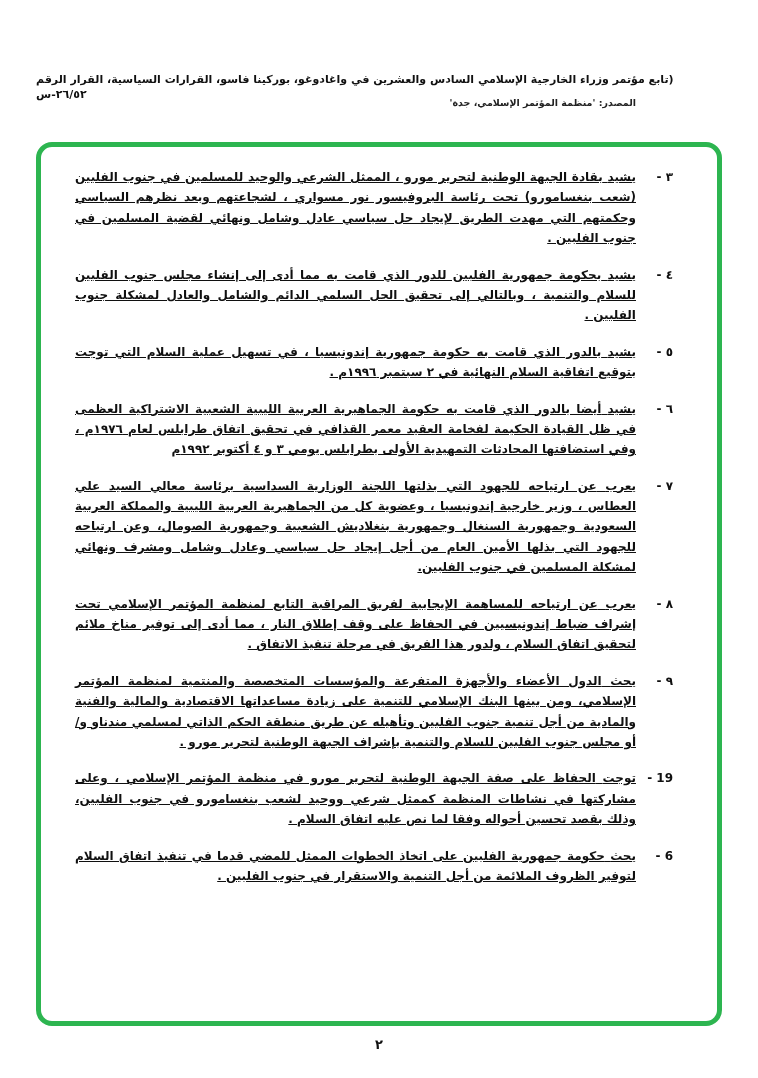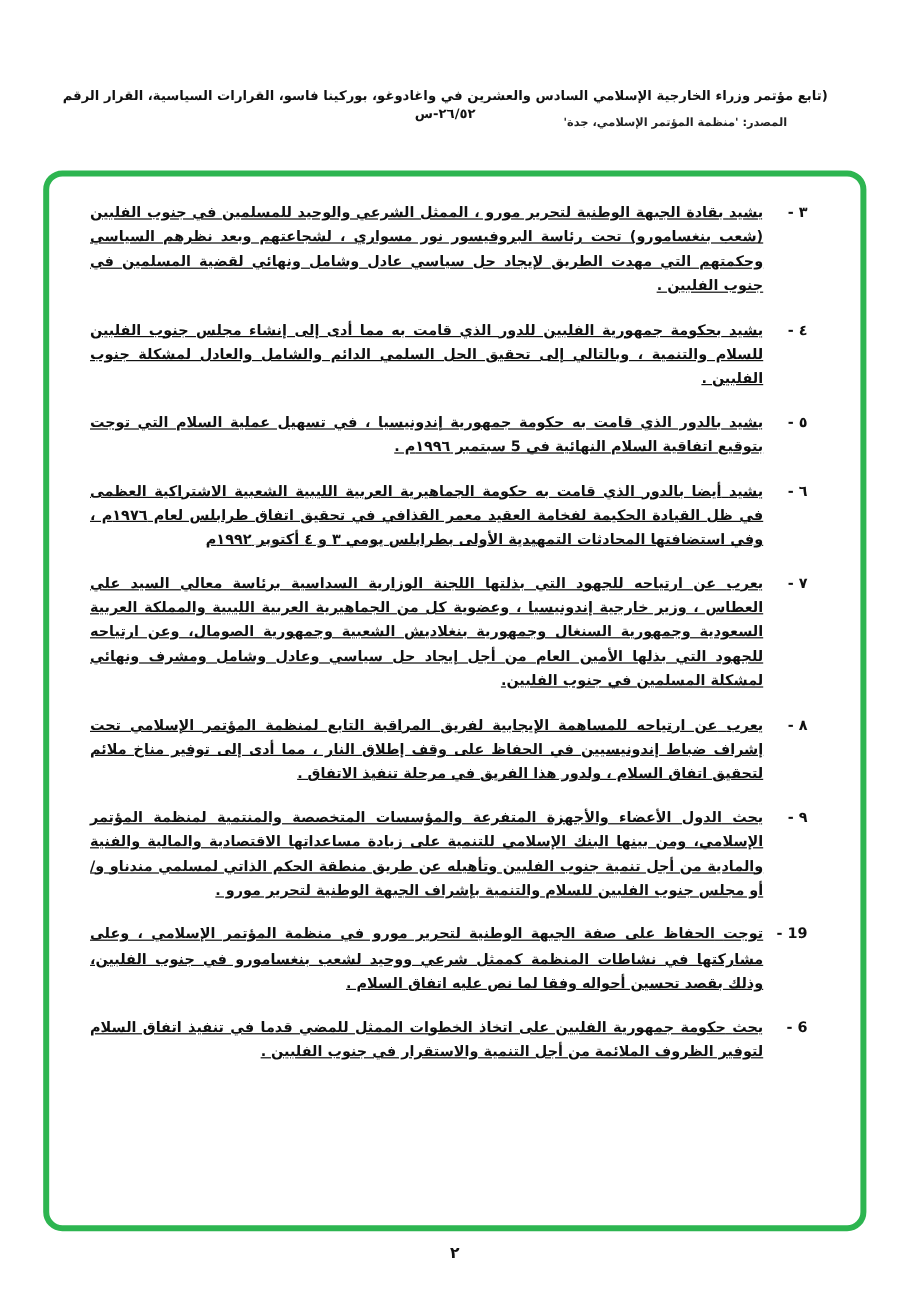--- a/index.html
+++ b/index.html
@@ -19,30 +19,30 @@
     background: #ffffff;
     overflow: hidden;
     direction: rtl;
   }
   .header-line {
     position: absolute;
     top: 72px;
     right: 52px;
     left: 36px;
     direction: rtl;
-    text-align: center;
+    text-align: left;
     font-size: 11px;
     font-weight: bold;
     line-height: 1.4;
     color: #111111;
   }
   .source-line {
     position: absolute;
     top: 97px;
-    right: 102px;
+    right: 122px;
     direction: rtl;
     text-align: right;
     font-size: 9.5px;
     font-weight: bold;
     color: #222222;
   }
   .resolution-box {
     position: absolute;
     top: 142px;
     left: 36px;
@@ -106,21 +106,21 @@
       <p class="text"><b class="lead">يشيد</b> <span>بقادة الجبهة الوطنية لتحرير مورو ، الممثل الشرعي والوحيد للمسلمين في جنوب الفلبين (شعب بنغسامورو) تحت رئاسة البروفيسور نور مسواري ، لشجاعتهم وبعد نظرهم السياسي وحكمتهم التي مهدت الطريق لإيجاد حل سياسي عادل وشامل ونهائي لقضية المسلمين في جنوب الفلبين .</span></p>
     </div>
 
     <div class="item">
       <span class="marker">٤ -</span>
       <p class="text"><b class="lead">يشيد</b> <span>بحكومة جمهورية الفلبين للدور الذي قامت به مما أدى إلى إنشاء مجلس جنوب الفلبين للسلام والتنمية ، وبالتالي إلى تحقيق الحل السلمي الدائم والشامل والعادل لمشكلة جنوب الفلبين .</span></p>
     </div>
 
     <div class="item">
       <span class="marker">٥ -</span>
-      <p class="text"><b class="lead">يشيد</b> <span>بالدور الذي قامت به حكومة جمهورية إندونيسيا ، في تسهيل عملية السلام التي توجت بتوقيع اتفاقية السلام النهائية في 5 سبتمبر ١٩٩٦م .</span></p>
+      <p class="text"><b class="lead">يشيد</b> <span>بالدور الذي قامت به حكومة جمهورية إندونيسيا ، في تسهيل عملية السلام التي توجت بتوقيع اتفاقية السلام النهائية في ٢ سبتمبر ١٩٩٦م .</span></p>
     </div>
 
     <div class="item">
       <span class="marker">٦ -</span>
       <p class="text"><b class="lead">يشيد</b> <span>أيضا بالدور الذي قامت به حكومة الجماهيرية العربية الليبية الشعبية الاشتراكية العظمى في ظل القيادة الحكيمة لفخامة العقيد معمر القذافي في تحقيق اتفاق طرابلس لعام ١٩٧٦م ، وفي استضافتها المحادثات التمهيدية الأولى بطرابلس يومي ٣ و ٤ أكتوبر ١٩٩٢م</span></p>
     </div>
 
     <div class="item">
       <span class="marker">٧ -</span>
       <p class="text"><b class="lead">يعرب</b> <span>عن ارتياحه للجهود التي بذلتها اللجنة الوزارية السداسية برئاسة معالي السيد علي العطاس ، وزير خارجية إندونيسيا ، وعضوية كل من الجماهيرية العربية الليبية والمملكة العربية السعودية وجمهورية السنغال وجمهورية بنغلاديش الشعبية وجمهورية الصومال، وعن ارتياحه للجهود التي بذلها الأمين العام من أجل إيجاد حل سياسي وعادل وشامل ومشرف ونهائي لمشكلة المسلمين في جنوب الفلبين.</span></p>

